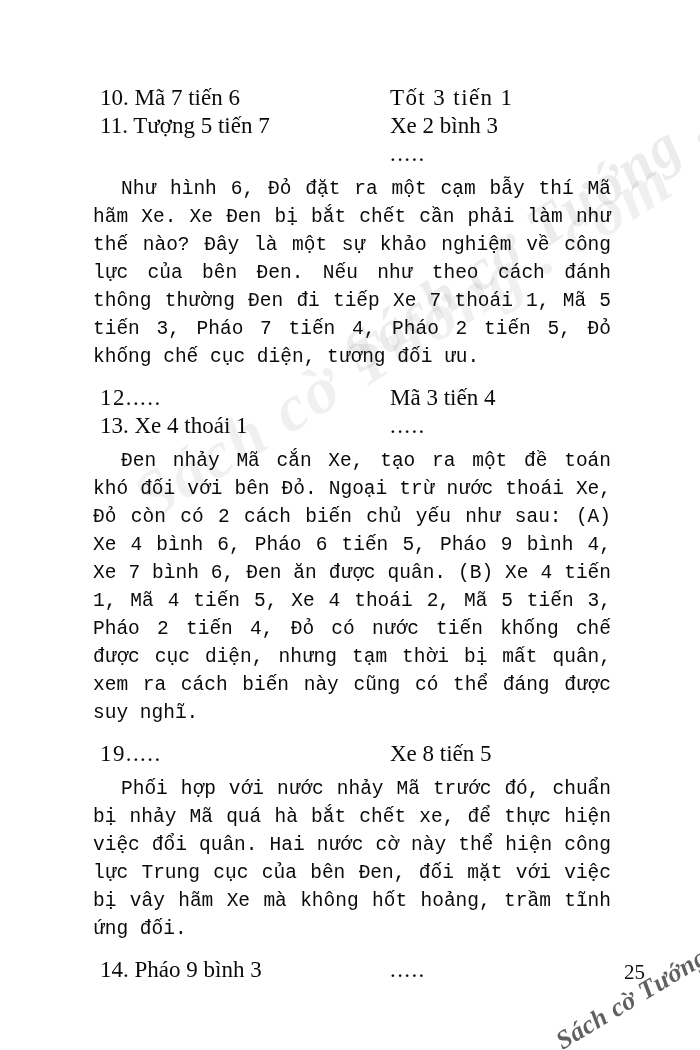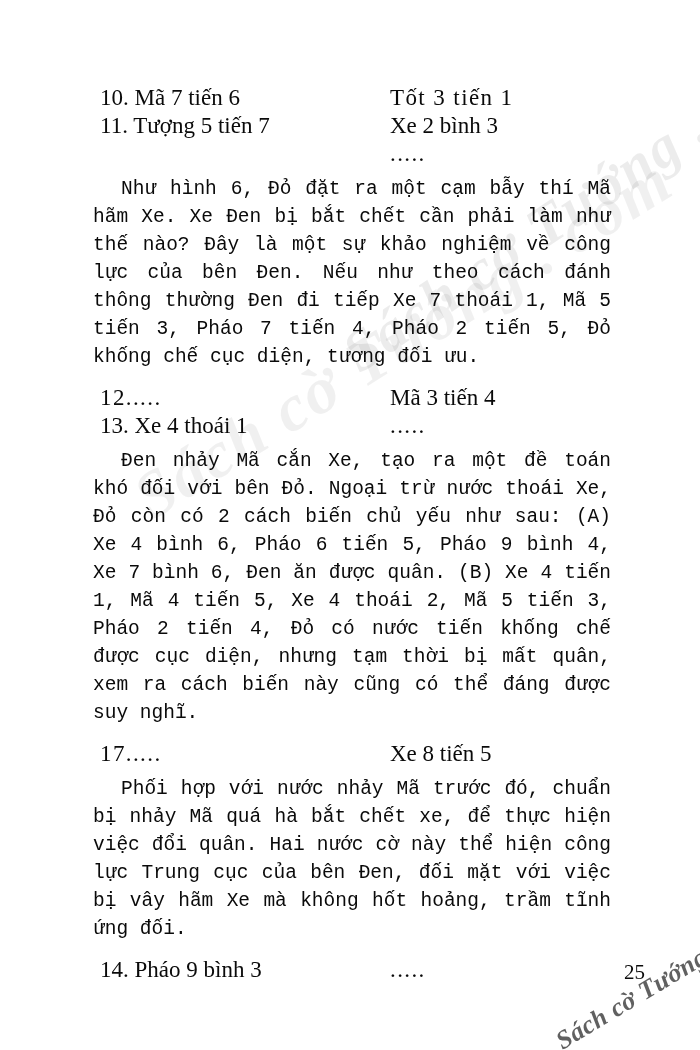--- a/index.html
+++ b/index.html
@@ -140,21 +140,21 @@
     </div>
 
     <div class="move-line gap-after">
       <span class="mv-red">13. Xe 4 thoái 1</span>
       <span class="mv-black dots">.....</span>
     </div>
 
     <p class="para">Đen nhảy Mã cắn Xe, tạo ra một đề toán khó đối với bên Đỏ. Ngoại trừ nước thoái Xe, Đỏ còn có 2 cách biến chủ yếu như sau: (A) Xe 4 bình 6, Pháo 6 tiến 5, Pháo 9 bình 4, Xe 7 bình 6, Đen ăn được quân. (B) Xe 4 tiến 1, Mã 4 tiến 5, Xe 4 thoái 2, Mã 5 tiến 3, Pháo 2 tiến 4, Đỏ có nước tiến khống chế được cục diện, nhưng tạm thời bị mất quân, xem ra cách biến này cũng có thể đáng được suy nghĩ.</p>
 
     <div class="move-line gap-before gap-after">
-      <span class="mv-red dots">17.....</span>
+      <span class="mv-red dots">19.....</span>
       <span class="mv-black">Xe 8 tiến 5</span>
     </div>
 
     <p class="para">Phối hợp với nước nhảy Mã trước đó, chuẩn bị nhảy Mã quá hà bắt chết xe, để thực hiện việc đổi quân. Hai nước cờ này thể hiện công lực Trung cục của bên Đen, đối mặt với việc bị vây hãm Xe mà không hốt hoảng, trầm tĩnh ứng đối.</p>
 
     <div class="move-line gap-before">
       <span class="mv-red">14. Pháo 9 bình 3</span>
       <span class="mv-black dots">.....</span>
     </div>
 

